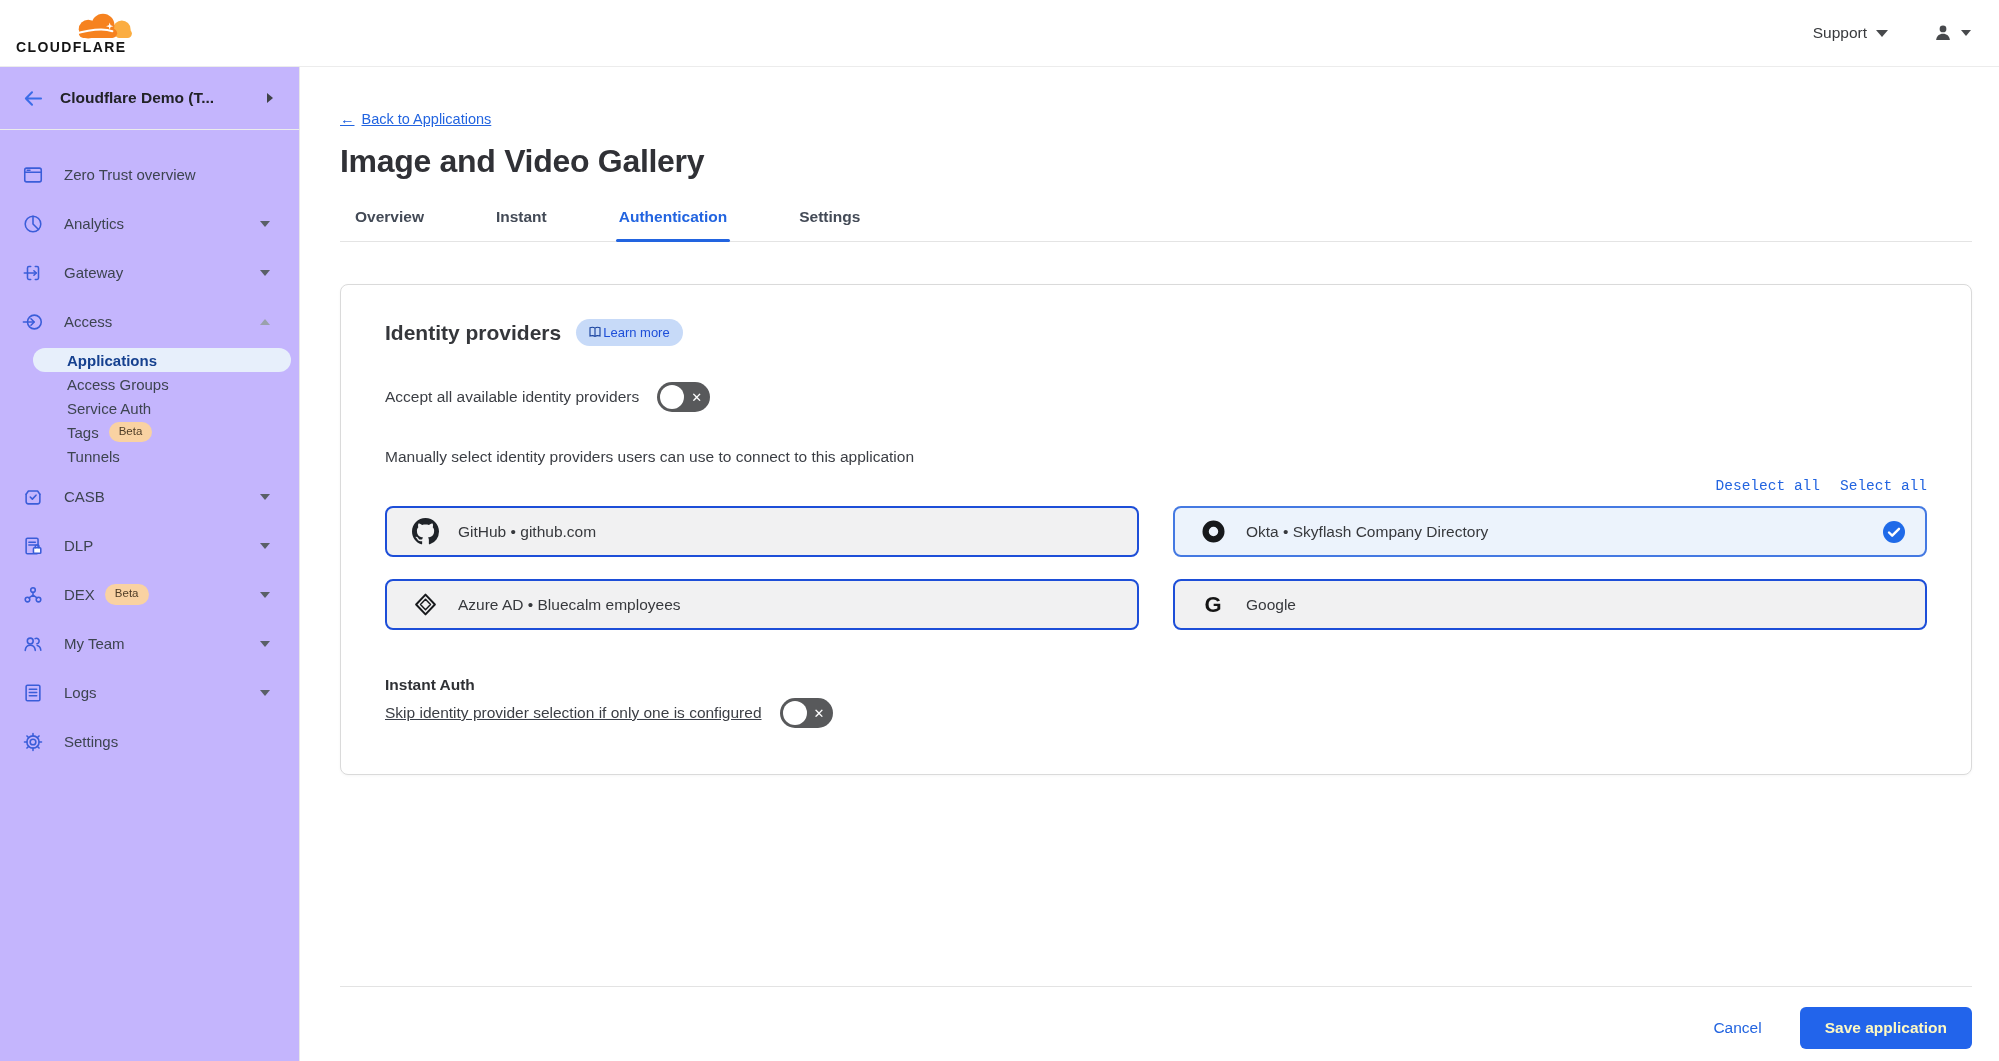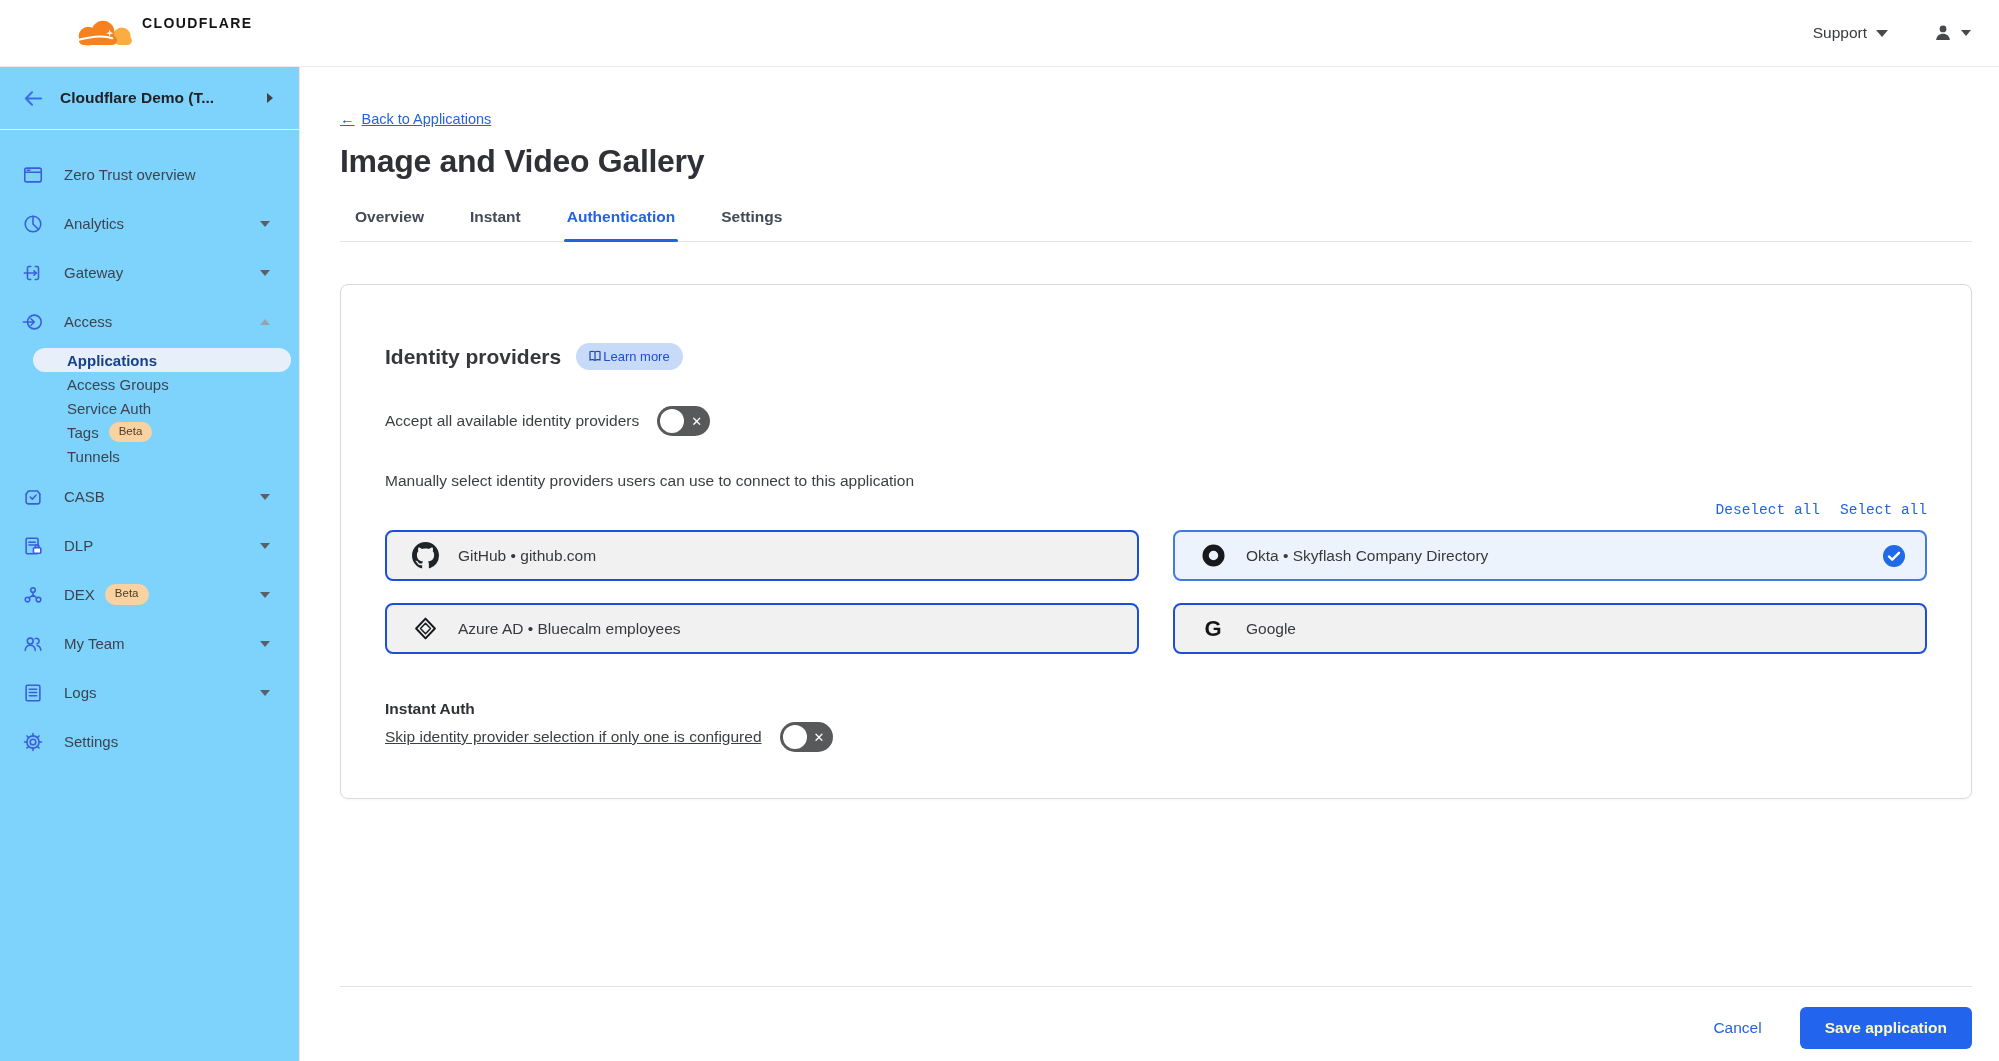--- a/index.html
+++ b/index.html
@@ -9,34 +9,34 @@
     background: #fff; color: #3a3f4a;
   }
   a { text-decoration: none; cursor: pointer; }
 
   
   .topbar {
     height: 67px; display: flex; align-items: center;
     padding: 0 28px 0 16px; border-bottom: 1px solid #ececec;
     background: #fff;
   }
-  .logo { display: flex; flex-direction: row; cursor: pointer; }
+  .logo { display: flex; flex-direction: column; cursor: pointer; }
   .cloud-logo { width: 74px; height: 31px; margin-left: 52px; display: block; }
   .brand-text { font-size: 14px; font-weight: 800; letter-spacing: 1.4px; color: #141414; margin-top: -3px; }
   .topbar-right { margin-left: auto; display: flex; align-items: center; gap: 44px; }
   .support { display: flex; align-items: center; gap: 9px; font-size: 15.5px; color: #37393c; cursor: pointer; }
   .user-menu { display: flex; align-items: center; gap: 7px; cursor: pointer; }
   .tri-down { width: 0; height: 0; border-left: 6px solid transparent; border-right: 6px solid transparent; border-top: 7px solid #47494c; }
   .tri-down.small { border-left-width: 5px; border-right-width: 5px; border-top-width: 6px; }
 
   
   .shell { display: flex; height: 994px; }
 
   
-  .sidebar { width: 300px; min-width: 300px; border-right: 1px solid #e8e8e8; background: #7dd3fc; }
+  .sidebar { width: 300px; min-width: 300px; border-right: 1px solid #e8e8e8; background: #c4b5fd; }
   .sidebar-header {
     height: 63px; display: flex; align-items: center;
     padding: 0 26px 0 22px; border-bottom: 1px solid #ececec;
   }
   .account-name { margin-left: 17px; font-size: 15.5px; font-weight: 700; color: #212226; white-space: nowrap; overflow: hidden; }
   .tri-right { margin-left: auto; width: 0; height: 0; border-top: 5px solid transparent; border-bottom: 5px solid transparent; border-left: 6px solid #3f4247; }
 
   .nav { padding-top: 20px; }
   .nav-item { height: 49px; display: flex; align-items: center; padding: 0 29px 0 21px; cursor: pointer; }
   .nav-icon { width: 24px; display: flex; justify-content: center; align-items: center; }
@@ -56,28 +56,28 @@
   .badge-beta {
     margin-left: 10px; background: #f9d2a2; color: #4f3d26;
     font-size: 11.5px; padding: 4px 10px 5px; border-radius: 11px; line-height: 1;
   }
 
   
   .main { flex: 1; display: flex; flex-direction: column; padding: 44px 27px 12px 40px; }
   .back-link { display: inline-flex; align-items: center; gap: 7px; font-size: 14.5px; color: #2264e0; text-decoration: underline; align-self: flex-start; }
   .page-title { margin-top: 16px; font-size: 32px; font-weight: 700; color: #303136; letter-spacing: -0.3px; }
 
-  .tabs { margin-top: 28px; display: flex; gap: 46px; padding-left: 15px; border-bottom: 1px solid #e4e4e4; }
+  .tabs { margin-top: 28px; display: flex; gap: 72px; padding-left: 15px; border-bottom: 1px solid #e4e4e4; }
   .tab { padding-bottom: 15px; font-size: 15.5px; font-weight: 600; color: #434a56; position: relative; cursor: pointer; }
   .tab.active { color: #2264e0; }
   .tab.active::after { content: ""; position: absolute; left: -3px; right: -3px; bottom: -1px; height: 3px; background: #2264e0; border-radius: 2px; }
 
   .card {
     margin-top: 42px; border: 1px solid #dadada; border-radius: 8px;
-    padding: 58px 44px 46px; background: #fff; box-shadow: 0 1px 3px rgba(0,0,0,0.04);
+    padding: 34px 44px 46px; background: #fff; box-shadow: 0 1px 3px rgba(0,0,0,0.04);
   }
   .card-heading-row { display: flex; align-items: center; gap: 15px; }
   .card-heading { font-size: 21px; font-weight: 700; color: #35373b; }
   .learn-more {
     display: inline-flex; align-items: center; 
     background: #c7daf8; color: #1d4ed8; font-size: 13px;
     padding: 5px 13px 6px 11px; border-radius: 14px; cursor: pointer;
   }
 
   .toggle-row { display: flex; align-items: center; }

